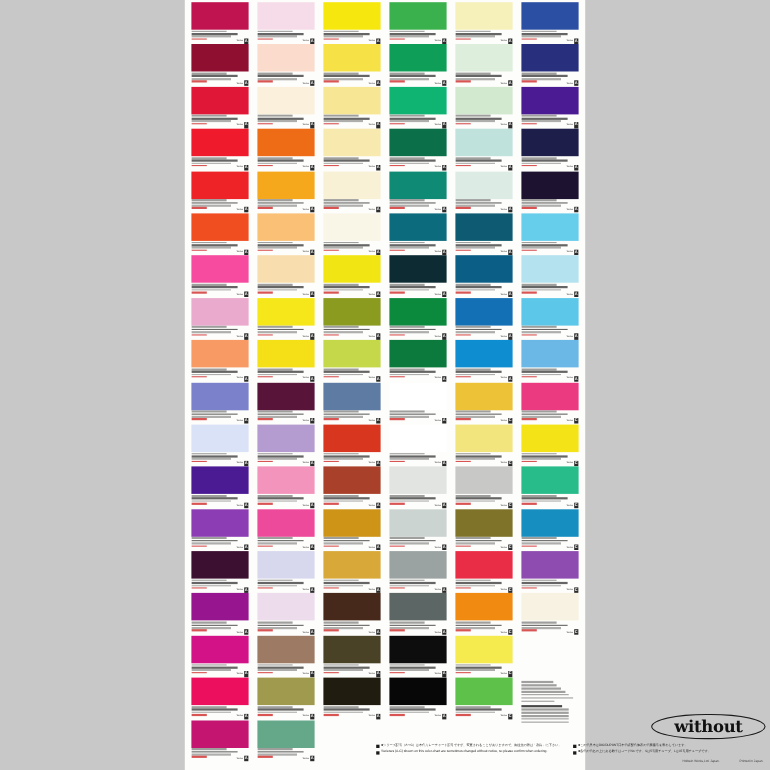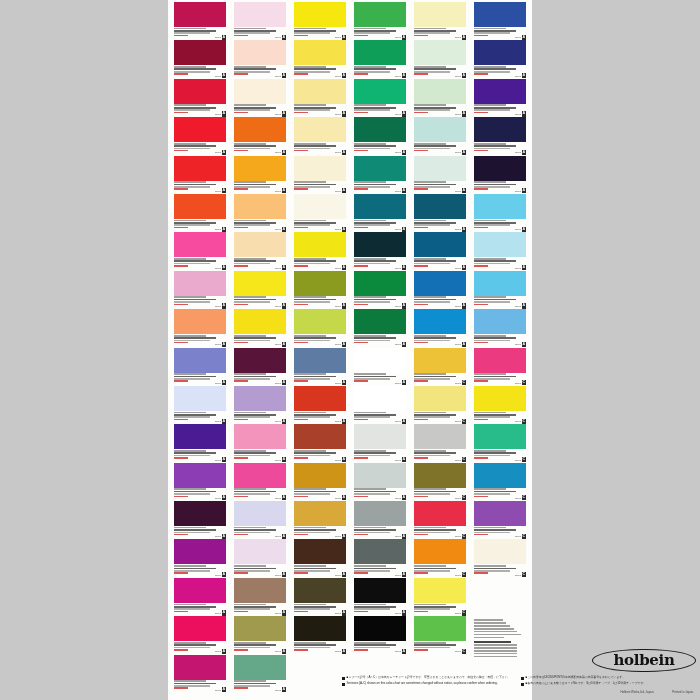--- a/index.html
+++ b/index.html
@@ -1466,21 +1466,21 @@
           <span class="lg" style="width: 82%;"></span>
           <span class="lg" style="width: 82%;"></span>
           <span class="lg" style="width: 82%;"></span>
           <span class="lg" style="width: 82%;"></span>
         </div>
       </div>
     </div>
 
   <div id="logo">
     <div class="oval">
-      <span class="txt">holbein</span>
+      <span class="txt">without</span>
     </div>
   </div>
 
   <div id="footer">
     <div class="frow">
       <div class="fhalf">
         <span class="sq"></span>
         <span class="ftxt">■シリーズ記号（A〜C）は本色カレーチャート記号ですが、変更されることがありますので、御注文の際は「都度」に下さい。</span>
       </div>
       <div class="fhalf">

